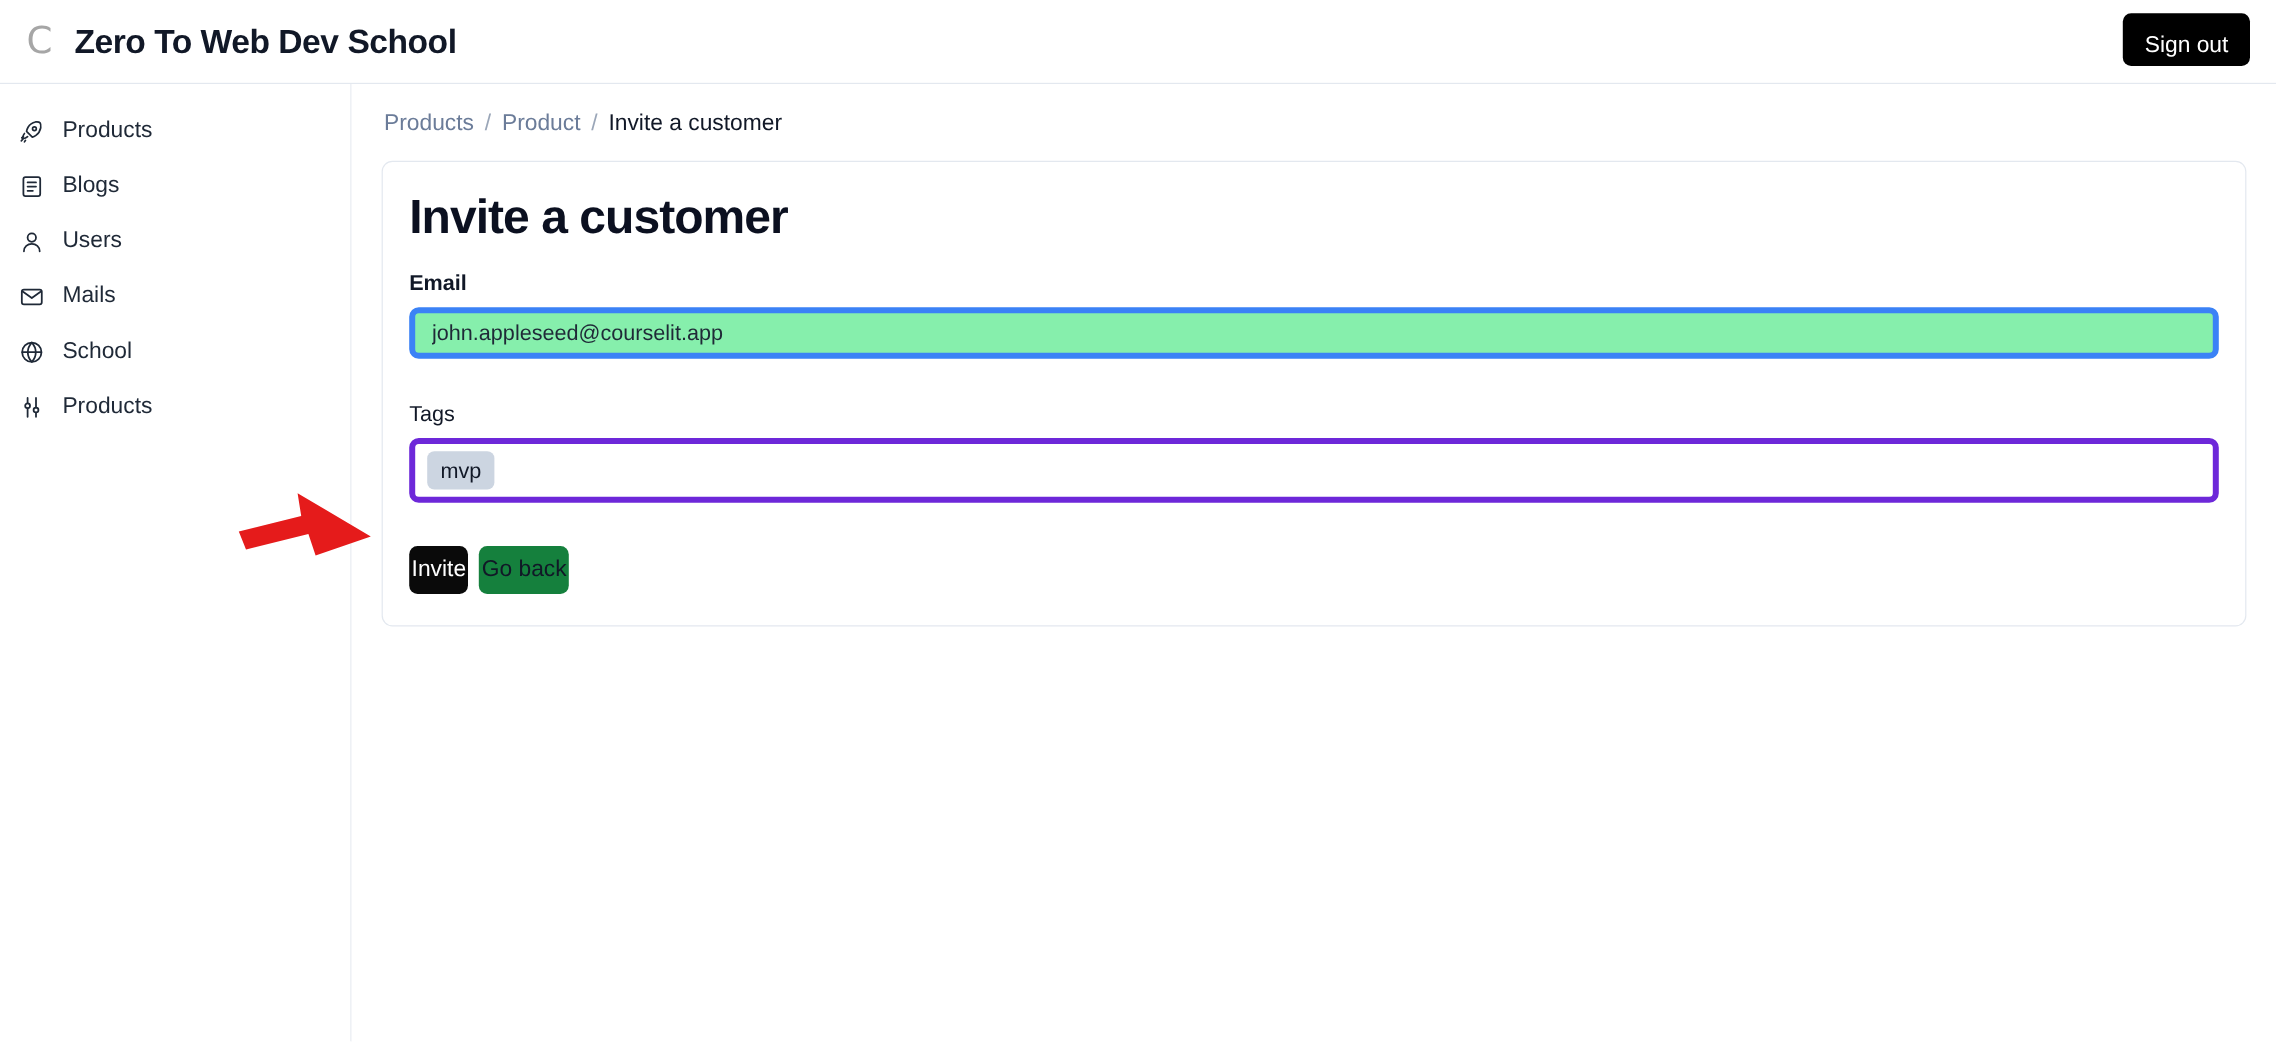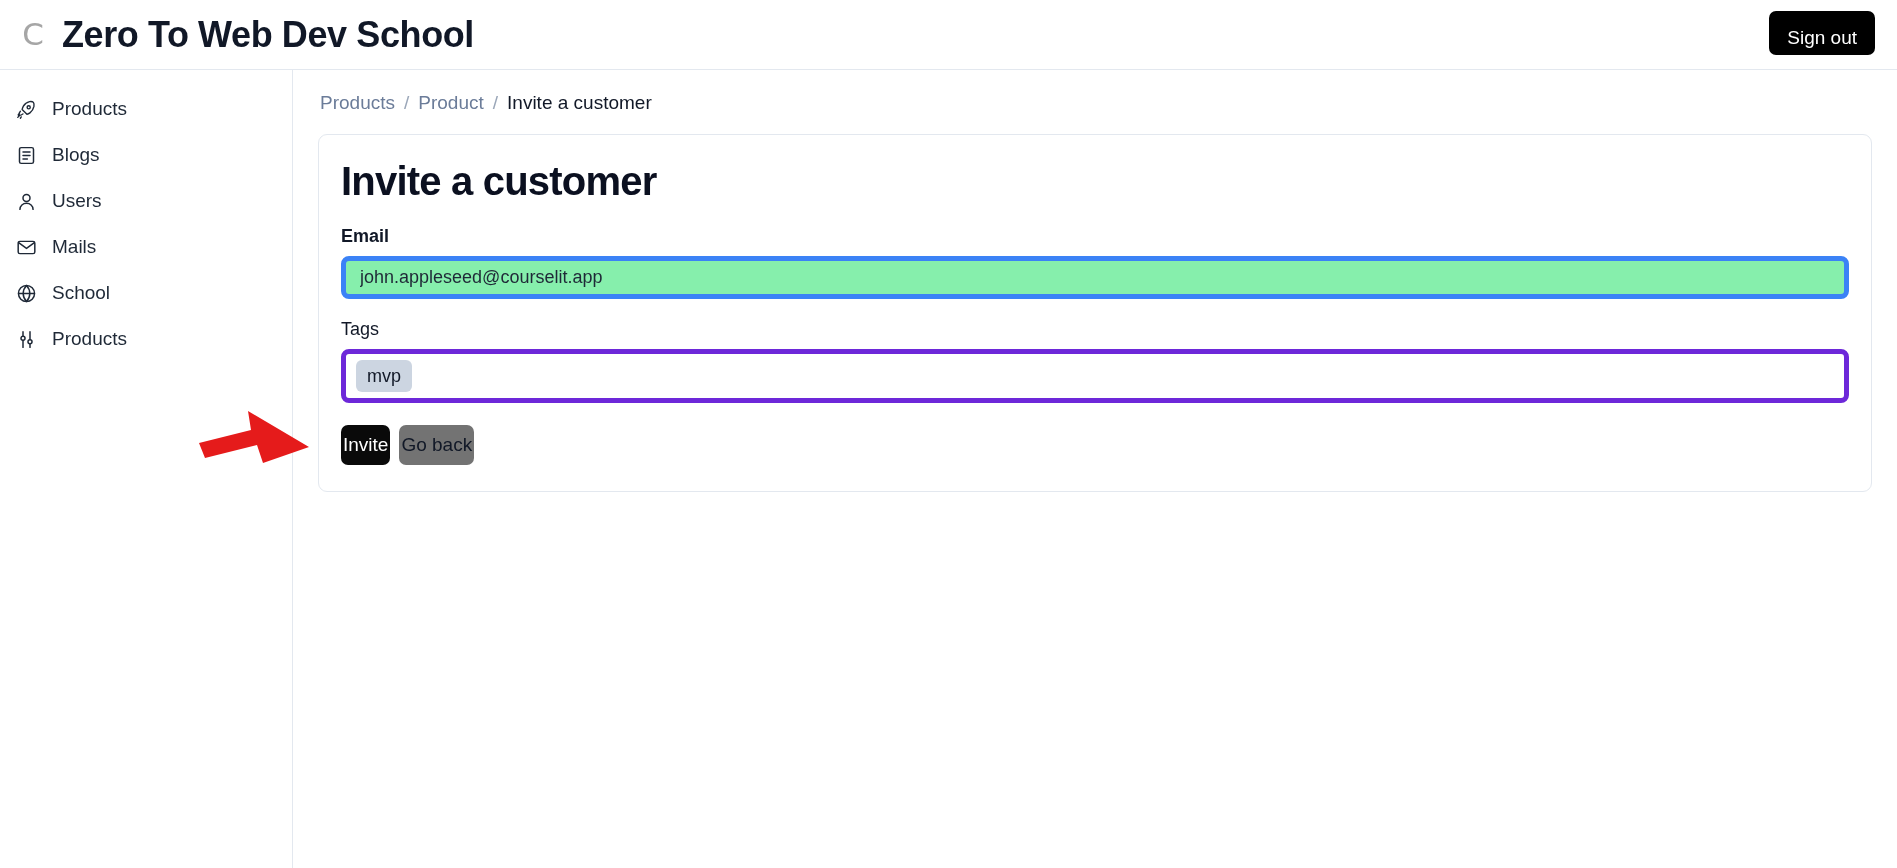--- a/index.html
+++ b/index.html
@@ -33,21 +33,21 @@
     font-size: 31px;
     line-height: 1;
     font-weight: 400;
     color: #a6a6a6;
     font-family: "DejaVu Sans", sans-serif;
     width: 22px;
     text-align: center;
     user-select: none;
   }
   .brand-title {
-    font-size: 36px;
+    font-size: 28px;
     font-weight: bold;
     letter-spacing: -0.4px;
     color: #111827;
     white-space: nowrap;
   }
   .signout-btn {
     position: absolute;
     right: 22px;
     top: 11px;
     background: #000000;
@@ -150,21 +150,21 @@
     border-radius: 8px;
     padding: 0 14px;
     font-size: 18px;
     font-family: "Liberation Sans", sans-serif;
     color: #1f2937;
     background: #86efac;
     outline: none;
   }
   .text-input::placeholder { color: #9aa6b8; }
 
-  .field-block { margin-bottom: 20px; }
+  .field-block { margin-bottom: 36px; }
 
   .tags-input {
     width: 100%;
     min-height: 43px;
     border: 5px solid #6d28d9;
     border-radius: 8px;
     padding: 6px 10px;
     display: flex;
     align-items: center;
     gap: 7px;
@@ -191,21 +191,21 @@
     border: none;
     border-radius: 7px;
     height: 40px;
     padding: 0 2px;
     font-size: 19px;
     font-family: "Liberation Sans", sans-serif;
     cursor: pointer;
     white-space: nowrap;
   }
   .btn-primary { background: #0a0a0a; color: #ffffff; }
-  .btn-secondary { background: #737373; color: #111827; }
+  .btn-secondary { background: #15803d; color: #111827; }
 
   
   .arrow-annotation {
     position: absolute;
     left: -102px;
     top: 333px;
     width: 120px;
     height: 62px;
     pointer-events: none;
     z-index: 40;

